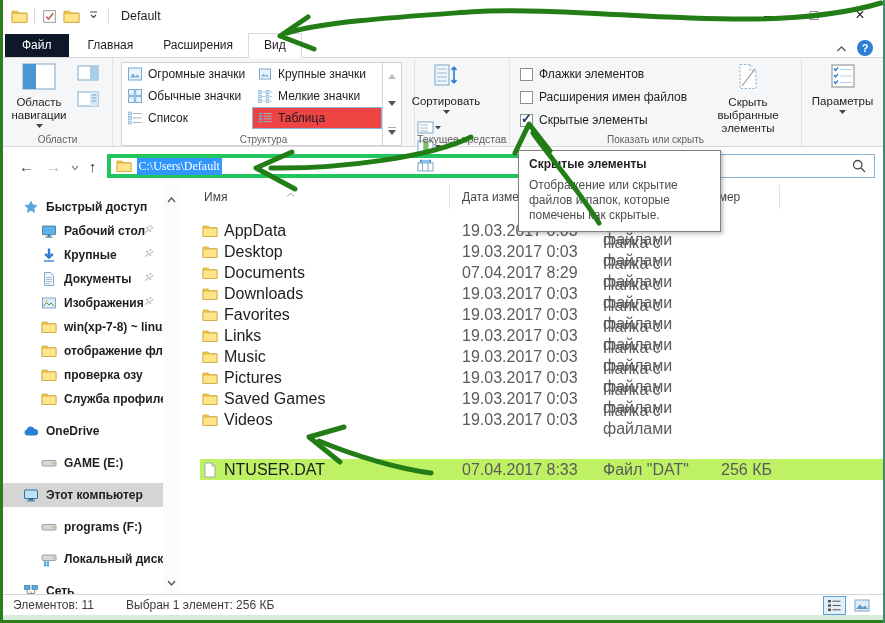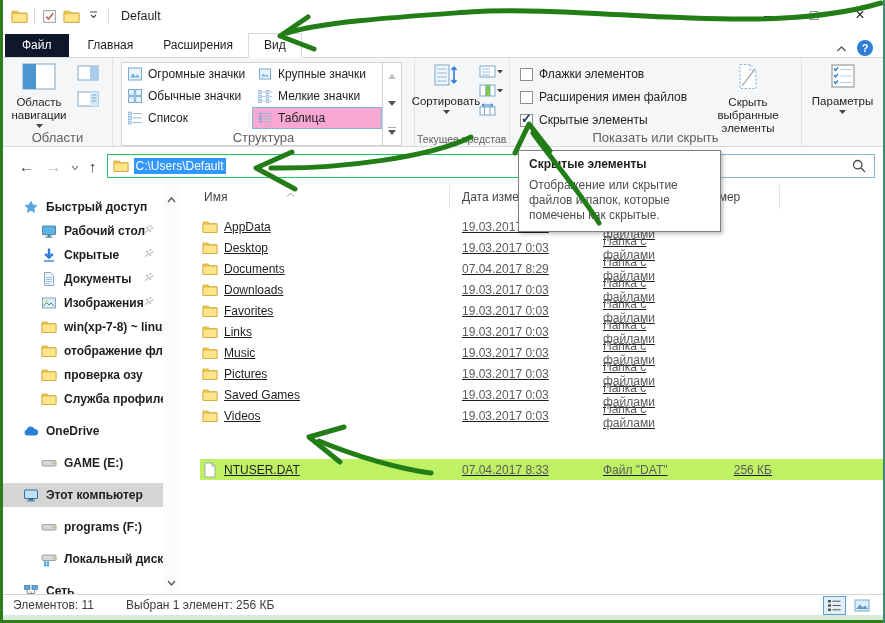--- a/index.html
+++ b/index.html
@@ -20,66 +20,66 @@
   
   .tabrow { height:25px; flex:0 0 25px; display:flex; align-items:flex-end; padding-left:2px; background:#fff; position:relative; z-index:3; }
   .tab { padding:4px 15px 5px; font-size:12px; }
   .tab.filetab { background:#0f172a; color:#fff; padding:4px 17px 5px; margin-right:4px; }
   .tab.active { background:#fff; border:1px solid #d8d9da; border-bottom:1px solid #fff; margin-bottom:-1px; }
   .tabrow-right { margin-left:auto; display:flex; align-items:center; gap:10px; padding-right:10px; }
   .helpbtn { width:16px; height:16px; border-radius:50%; background:#2d7fd3; color:#fff; font-size:11px; font-weight:bold; display:flex; align-items:center; justify-content:center; }
   
   .ribbon { height:90px; flex:0 0 90px; background:#f5f6f7; border-top:1px solid #d8d9da; border-bottom:1px solid #d8d9da; display:flex; }
   .rgroup { position:relative; border-right:1px solid #e2e3e4; padding:3px 0 15px; display:flex; }
-  .glabel { position:absolute; bottom:1px; left:2px; right:2px; text-align:center; font-size:13px; color:#615f5c; white-space:nowrap; overflow:hidden; }
+  .glabel { position:absolute; bottom:1px; left:2px; right:2px; text-align:center; font-size:10px; color:#615f5c; white-space:nowrap; overflow:hidden; }
   .g-panes { width:110px; }
   .g-layout { width:302px; }
-  .g-curr { width:95px; }
+  .g-curr { width:95px;flex-direction:column; }
   .g-show { width:292px; }
   .g-opts { flex:1; justify-content:center; }
   .bigbtn { display:flex; flex-direction:column; align-items:center; justify-content:flex-start; font-size:11.5px; line-height:13px; text-align:center; padding:2px 4px; }
   .bigbtn .bicon { margin-bottom:3px; }
   .minicol { display:flex; flex-direction:column; gap:6px; padding:4px 4px 0 2px; }
   .minibtn { display:flex; align-items:center; gap:1px; }
   .gallery { margin:1px 4px 0 8px; background:#fff; border:1px solid #d2d3d4; display:flex; height:84px; }
   .ggrid { display:grid; grid-template-rows:repeat(3,22px); grid-auto-flow:column; grid-auto-columns:130px; }
   .gopt { display:flex; align-items:center; gap:5px; padding:0 5px; font-size:12px; white-space:nowrap; overflow:hidden; }
-  .gopt.sel { background:#f9a8d4; box-shadow:inset 0 0 0 1px #84b5dd; }
+  .gopt.sel { background:#ef4444; box-shadow:inset 0 0 0 1px #84b5dd; }
   .gscroll { width:19px; border-left:1px solid #d2d3d4; display:flex; flex-direction:column; }
   .gsbtn { flex:1; display:flex; align-items:center; justify-content:center; }
   .cbstack { display:flex; flex-direction:column; gap:5px; padding:4px 0 0 10px; width:184px; }
   .cbrow { display:flex; align-items:center; gap:6px; height:18px; font-size:12px; white-space:nowrap; }
   .cb { width:13px; height:13px; background:#fff; border:1px solid #8f8f8f; position:relative; flex:0 0 13px; }
   .cb .mark { position:absolute; top:-4px; left:0; font-size:13px; font-weight:bold; color:#16365c; display:none; }
   .cb.on .mark { display:block; }
   
   .navrow { height:38px; flex:0 0 38px; display:flex; align-items:center; padding:0 8px 0 10px; background:#fff; }
   .navbtn { font-size:15px; color:#3b3b3b; padding:0 6px; }
   .navbtn.dim { color:#b5b5b5; }
-  .addressbox { width:528px; height:24px; border:1px solid #22c55e; display:flex; align-items:center; padding:0 5px; gap:5px; margin-left:4px; }
+  .addressbox { width:528px; height:24px; border:4px solid #22c55e; display:flex; align-items:center; padding:0 5px; gap:5px; margin-left:4px;font-family:Liberation Serif, serif; }
   .pathsel { font-size:12px; background:#3297fd; color:#fff; padding:1px 2px; }
   .searchbox { width:226px; height:24px; border:1px solid #86b7dd; margin-left:14px; display:flex; align-items:center; padding:0 7px; font-size:12px; color:#6e6e6e; }
   .searchbox .slbl { flex:1; }
   
   .main { flex:1; display:flex; overflow:hidden; }
   .sidebar { width:160px; flex:0 0 160px; padding-top:10px; overflow:hidden;font-weight:bold; }
   .sitem { height:24px; display:flex; align-items:center; gap:7px; padding-left:20px; font-size:12px; white-space:nowrap; position:relative; }
   .sitem.lvl1 { padding-left:38px; }
   .sitem.sel { background:#d5d5d5; }
   .sitem.brk { margin-top:8px; }
   .sitem .icon16 { flex:0 0 16px; }
   .sitem .pin { position:absolute; right:9px; top:5px; }
   .sidescroll { width:17px; flex:0 0 17px; display:flex; flex-direction:column; justify-content:space-between; align-items:center; padding:4px 0; background:#fbfbfb; }
   .filelist { flex:1; padding-left:20px; position:relative; overflow:hidden; }
   .fheader { display:grid; grid-template-columns:250px 145px 100px 85px; height:24px; align-items:center; font-size:12px; color:#454545; }
   .fheader .hc { height:100%; display:flex; align-items:center; border-right:1px solid #e4e4e4; position:relative; }
   .hc1 { padding-left:4px; } .hc2 { padding-left:12px; } .hc3 { padding-left:8px; } .hc4 { padding-left:4px; }
   .sortchev { position:absolute; left:86px; top:1px; }
   .rows { margin-top:4px; }
-  .frow { display:grid; grid-template-columns:250px 145px 100px 85px; height:21px; align-items:center; font-size:12px;text-decoration:underline; }
+  .frow { display:grid; grid-template-columns:250px 145px 100px 85px; height:21px; align-items:center; font-size:16px; }
   .frow.sel { background:#bef264;margin-top:36px; }
   .frow .c1 { display:flex; align-items:center; gap:6px; padding-left:2px; overflow:hidden; }
   .frow .c2, .frow .c3 { color:#5b5b5b; }
   .frow .c2 { padding-left:12px; } .frow .c3 { padding-left:8px; }
   .frow .c4 { color:#5b5b5b; text-align:right; padding-right:8px; }
   .icon16 { width:16px; height:16px; display:inline-flex; }
   
   .statusbar { height:21px; flex:0 0 21px; border-top:1px solid #d6d6d6; display:flex; align-items:center; padding:0 10px; font-size:12px; color:#3c3c3c; background:#fff; }
   .statusbar .s2 { margin-left:32px; }
   .vtoggles { margin-left:auto; display:flex; gap:4px; }
@@ -406,21 +406,21 @@
               <path d="M10.5 1.5l4 4-1.9.4-1.9 1.9.3 3.4-2.9-2.9L4 12.5l-.5-.5 4.2-4.1L4.8 5l3.4.3 2.3-2.3z" fill="none" stroke="#9a9a9a" stroke-width="1"></path>
             </svg></span>
   </div>
         <div class="sitem lvl1">
     <span class="icon16 sic">
             <svg viewBox="0 0 16 16">
               <path d="M8 1.5v8.5M4.2 6.8L8 10.6l3.8-3.8" fill="none" stroke="#2d7dd2" stroke-width="2.4"></path>
               <path d="M3 14h10" stroke="#2d7dd2" stroke-width="1.4"></path>
             </svg>
           </span>
-    <span class="lbl">Скрытые</span>
+    <span class="lbl">Крупные</span>
     <span class="pin"><svg width="11" height="11" viewBox="0 0 16 16">
               <path d="M10.5 1.5l4 4-1.9.4-1.9 1.9.3 3.4-2.9-2.9L4 12.5l-.5-.5 4.2-4.1L4.8 5l3.4.3 2.3-2.3z" fill="none" stroke="#9a9a9a" stroke-width="1"></path>
             </svg></span>
   </div>
         <div class="sitem lvl1">
     <span class="icon16 sic">
             <svg viewBox="0 0 16 16">
               <path d="M3.5 1.5h6l3 3v10h-9z" fill="#eef6fd" stroke="#6b93b8" stroke-width=".8"></path>
               <path d="M5 6.5h6M5 8.5h6M5 10.5h6M5 12.5h4" stroke="#8fb3d2" stroke-width=".8"></path>
             </svg>

